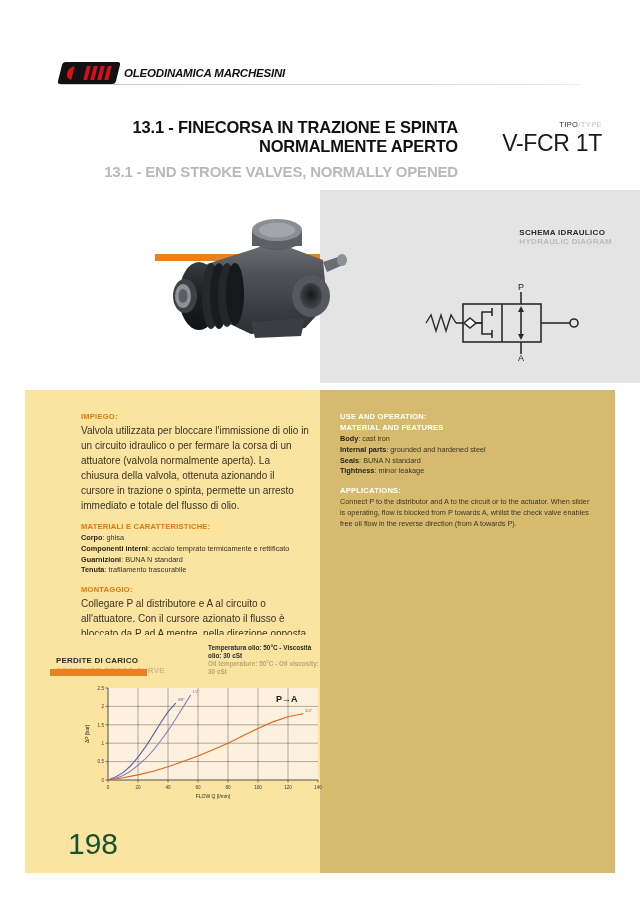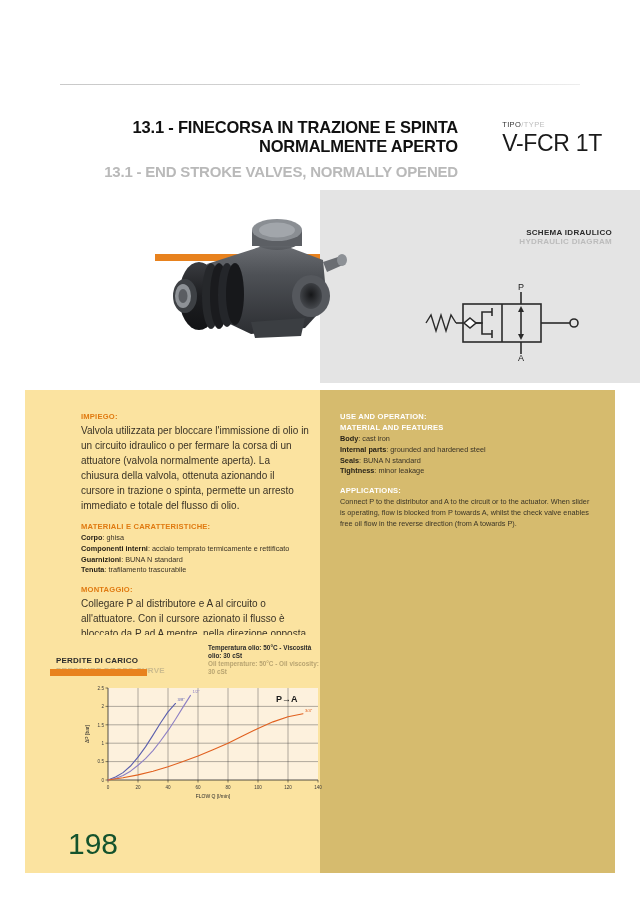--- a/index.html
+++ b/index.html
@@ -51,32 +51,32 @@
   .titles{position:absolute;left:58px;top:118px;width:400px;text-align:right;}
   .title-it{
     font-size:16.5px;font-weight:bold;color:#111;line-height:1.16;
     letter-spacing:-0.2px;
   }
   .title-en{
     margin-top:7px;
     font-size:15px;font-weight:bold;color:#b9b9b9;line-height:1.15;
     letter-spacing:-0.2px;
   }
-  .type-block{position:absolute;right:38px;top:120px;}
+  .type-block{position:absolute;right:38px;top:120px;text-align:right;}
   .type-lbl{font-size:7.5px;letter-spacing:.4px;}
   .type-lbl .it{color:#333;}
   .type-lbl .en{color:#bdbdbd;}
   .type-val{font-size:23px;color:#1a1a1a;margin-top:1px;letter-spacing:-0.3px;}
 
   
   .band{position:absolute;left:0;top:190px;width:640px;height:193px;}
   .band-gray{position:absolute;left:320px;top:0;width:320px;height:193px;background:#e4e4e4;}
   .band-white{position:absolute;left:0;top:0;width:320px;height:193px;background:#fff;}
 
-  .schema-lbl{position:absolute;right:28px;top:38px;text-align:right;line-height:1.18;}
+  .schema-lbl{position:absolute;right:28px;top:38px;text-align:left;line-height:1.18;}
   .schema-it{font-size:8px;font-weight:bold;color:#2b2b2b;letter-spacing:.3px;}
   .schema-en{font-size:8px;font-weight:bold;color:#bcbcbc;letter-spacing:.3px;}
   .schema-bar{position:absolute;left:155px;top:64px;width:165px;height:7px;background:#e8821e;}
 
   .photo{position:absolute;left:155px;top:22px;width:200px;height:160px;}
 
   .diagram{position:absolute;left:418px;top:92px;width:190px;height:80px;}
 
   
   .panel-it{position:absolute;left:25px;top:390px;width:295px;height:245px;background:#fbe3a0;}
@@ -115,20 +115,31 @@
     position:absolute;left:52px;top:827px;
     font-size:30px;color:#14532d;letter-spacing:0px;font-weight:400;margin-left:16px;
   }
 </style>
 </head>
 <body>
 
 <div class="page">
 
   <div class="header">
+    <div class="logo-wrap">
+      <div class="logo-mark">
+        <div class="para"></div>
+        <div class="disc"></div>
+        <div class="bar b1"></div>
+        <div class="bar b2"></div>
+        <div class="bar b3"></div>
+        <div class="bar b4"></div>
+      </div>
+      <div class="logo-text">OLEODINAMICA MARCHESINI</div>
+    </div>
     <div class="header-rule"></div>
   </div>
 
   <div class="titles">
     <div class="title-it">
       <div>13.1 - FINECORSA IN TRAZIONE E SPINTA</div>
       <div>NORMALMENTE APERTO</div>
     </div>
     <div class="title-en">13.1 - END STROKE VALVES, NORMALLY OPENED</div>
   </div>

